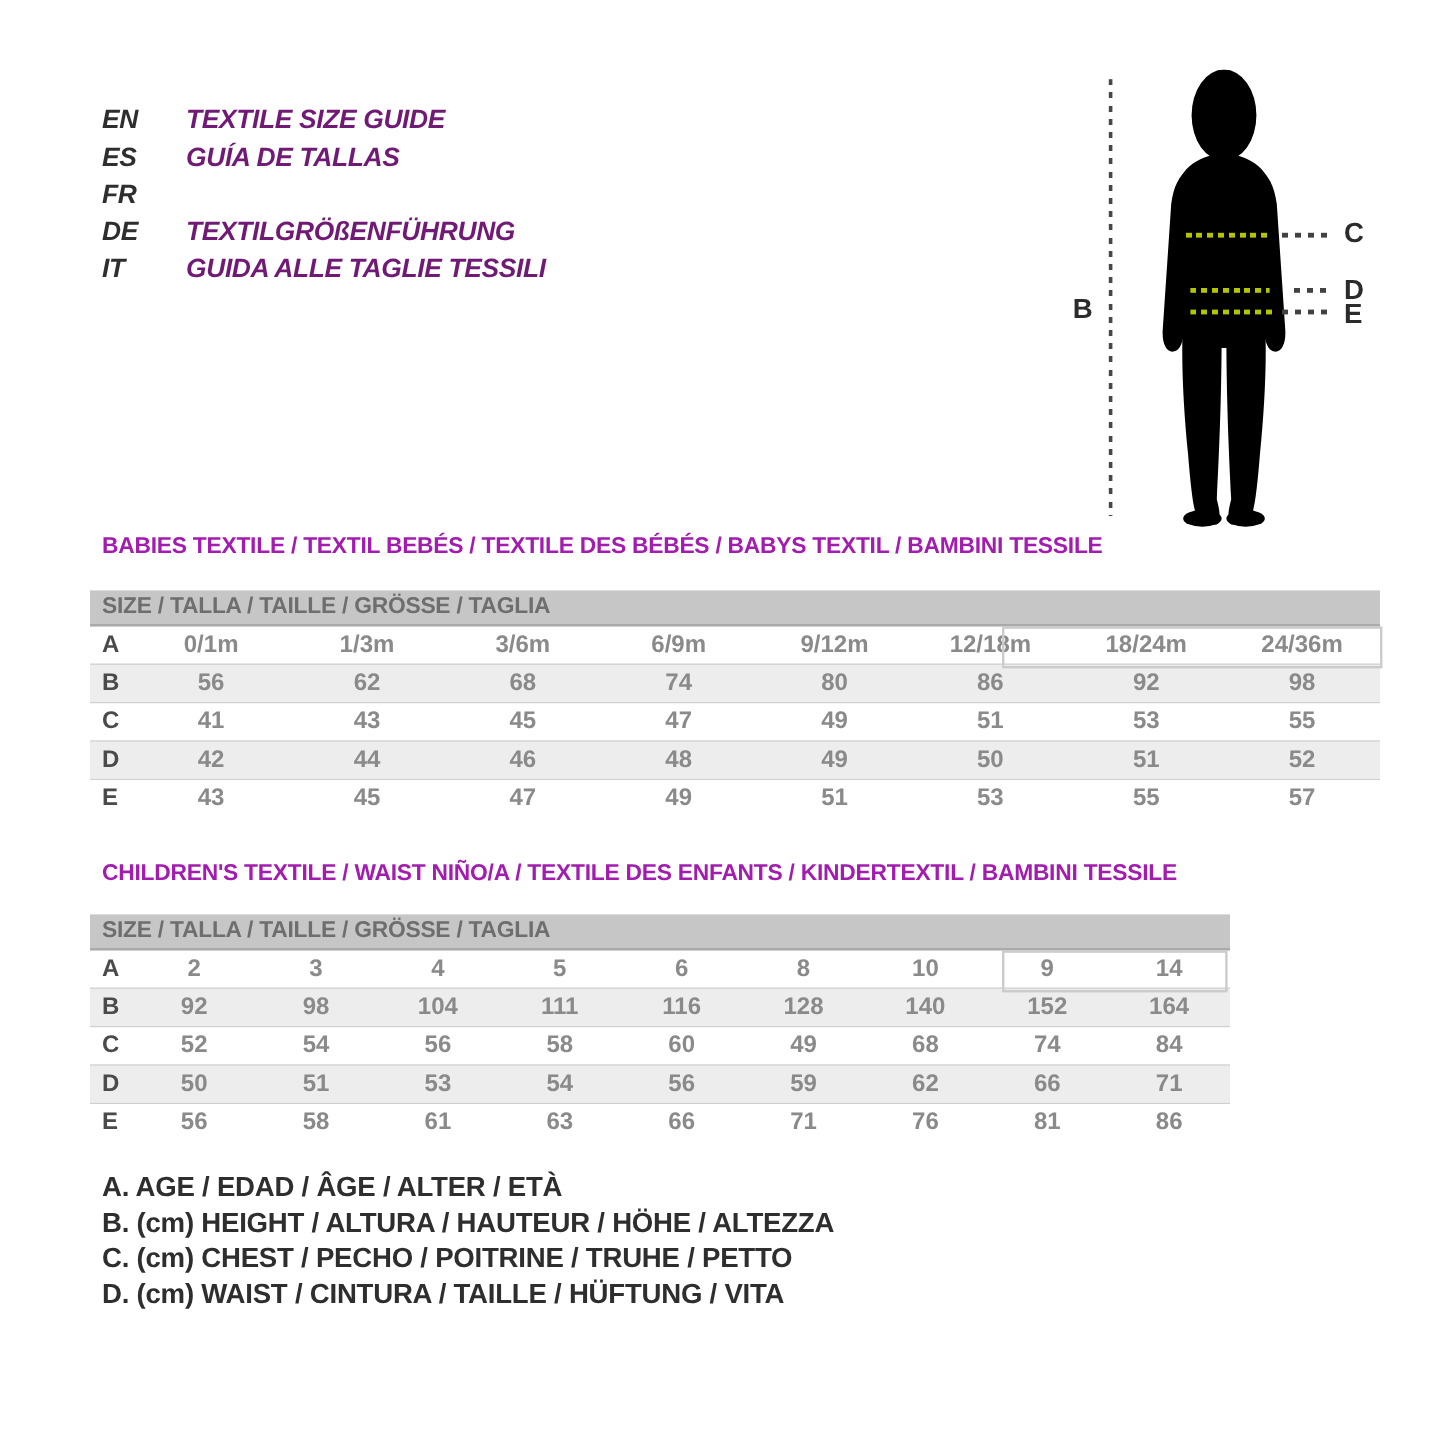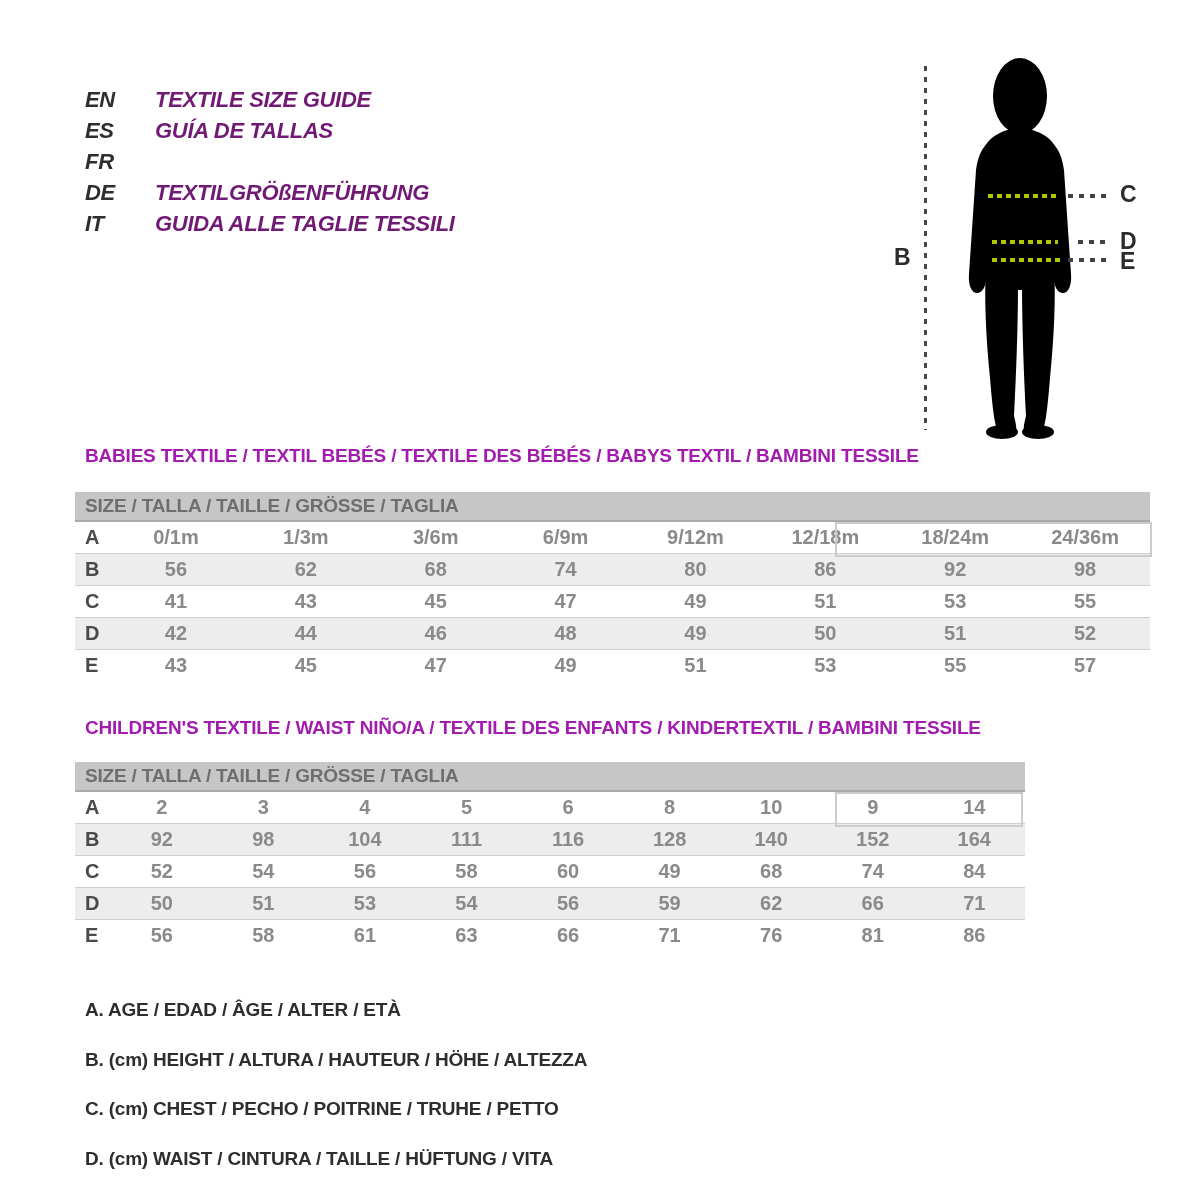--- a/index.html
+++ b/index.html
@@ -32,22 +32,22 @@
     padding-left:10px;font-size:19px;font-weight:700;color:#6e6e6e;letter-spacing:-0.2px;}
   .tbody{position:relative;z-index:1;}
   .trow{display:flex;height:31px;align-items:center;position:relative;z-index:1;}
   .trow + .trow{border-top:1px solid #cfcfcf;}
   .tbody .trow:nth-child(even){background:#ededed;}
   .tlabel{width:26px;padding-left:10px;font-size:20px;font-weight:700;color:#4a4a4a;}
   .tcell{flex:1;text-align:center;font-size:20px;font-weight:700;color:#8a8a8a;}
   .hl-box{position:absolute;border:2px solid #cbcbcb;background:transparent;z-index:3;pointer-events:none;}
   
   .legend{position:absolute;left:85px;top:975px;}
-  .legend-line{height:29.6px;line-height:29.6px;font-size:19px;font-weight:700;
-    letter-spacing:-0.2px;color:#2e2e2e;white-space:nowrap;margin-top:20px;}
+  .legend-line{height:29.6px;line-height:29.6px;font-size:23px;font-weight:700;
+    letter-spacing:-0.2px;color:#2e2e2e;white-space:nowrap;}
 </style>
 </head>
 <body>
 
 <div class="lang-block">
   <div class="lang-row">
     <span class="lang-code">EN</span>
     <span class="lang-label">TEXTILE SIZE GUIDE</span>
   </div>
   <div class="lang-row">

